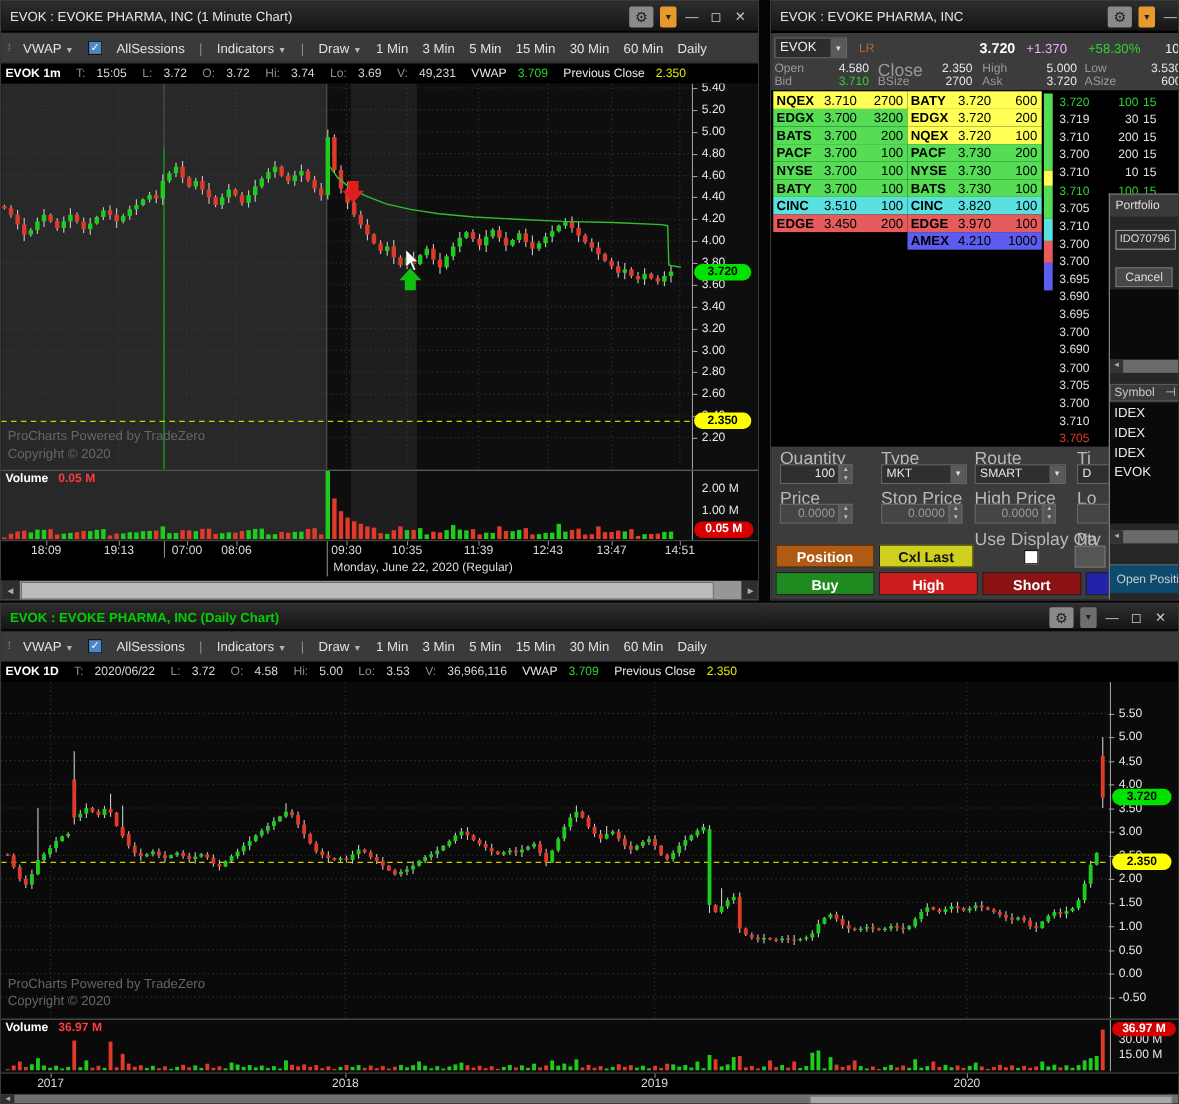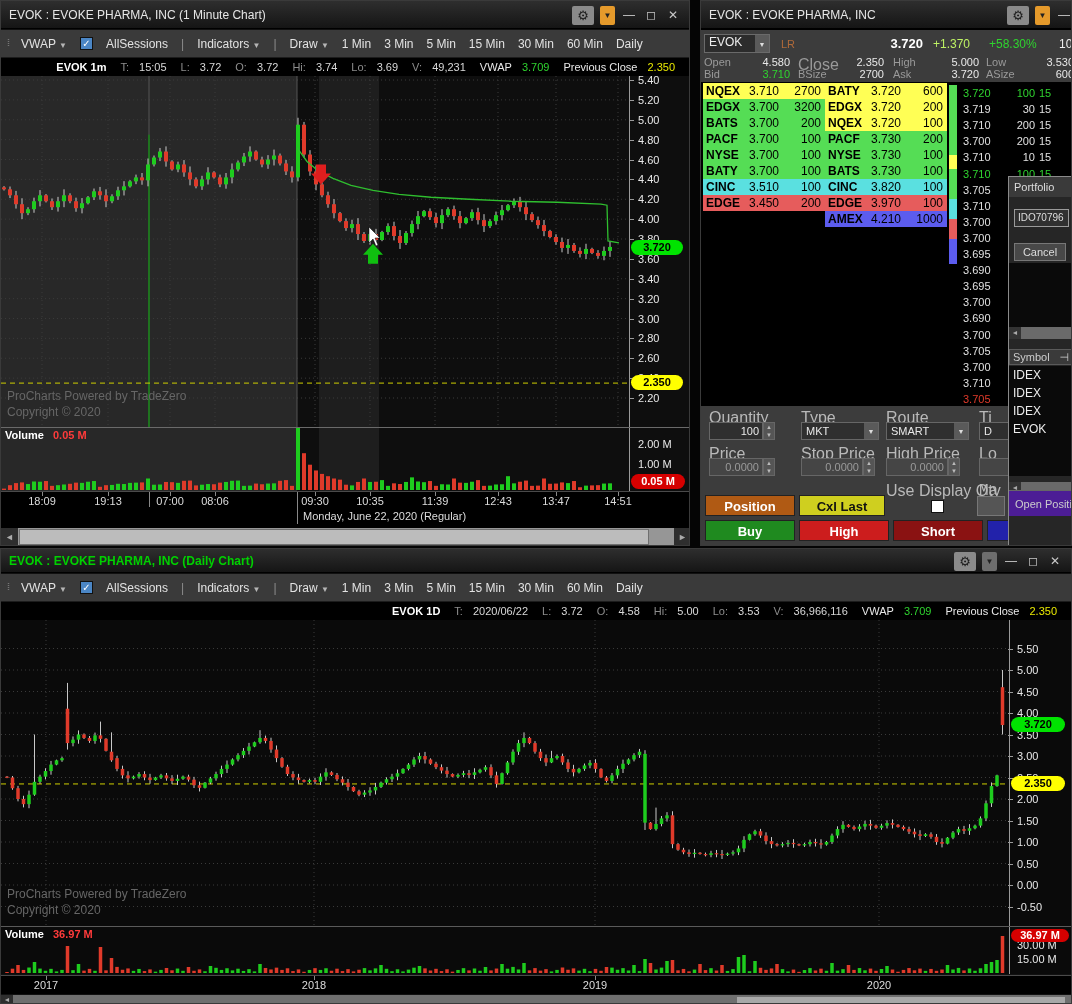--- a/index.html
+++ b/index.html
@@ -20,21 +20,21 @@
   .wbtn { color:#c9c9c9; font-size:12px; width:16px; text-align:center; }
   .toolbar { position:absolute; left:0; right:0; height:28px; background:#3a3a3a;
     border-bottom:1px solid #1c1c1c; display:flex; align-items:center; gap:13px;
     color:#e2e2e2; font-size:12px; padding-left:6px; white-space:nowrap; }
   .caret { color:#b5b5b5; font-size:8px; }
   .sep { color:#8b8b8b; }
   .cb { width:13px; height:13px; background:#4b86c5; border:1px solid #111; color:#fff;
     font-size:10px; line-height:12px; text-align:center; }
   .drag { color:#7d7d7d; font-size:9px; letter-spacing:-2px; line-height:9px; }
   .statusbar { position:absolute; left:0; right:0; height:18px; background:#000;
-    font-size:11px; line-height:18px; white-space:nowrap; padding-left:4px;text-align:right; }
+    font-size:11px; line-height:18px; white-space:nowrap; padding-left:4px; }
   .statusbar span { margin-right:7px; }
   .pill { position:absolute; height:15px; border-radius:8px; font-size:11px; font-weight:bold;
     text-align:center; line-height:15px; color:#000; z-index:5; }
   .axlabel { position:absolute; color:#e8e8e8; font-size:11px; }
   .wm { position:absolute; color:#666; font-size:12px; }
   .volhdr { position:absolute; left:4px; top:1px; font-size:11px; font-weight:bold; color:#fff; }
   .xaxis { position:absolute; left:0; background:#000; border-top:1px solid #4a4a4a; }
   .xtick { position:absolute; color:#dcdcdc; font-size:11px; top:3px; transform:translateX(-50%); }
   .scroll { position:absolute; background:#969696; }
   .scroll .arr { position:absolute; top:0; bottom:0; width:17px; background:#2e2e2e;
@@ -544,21 +544,21 @@
       <div class="wbtn">—</div>
     </div>
   </div>
   <div class="l2hdr" style="top:29px;height:52px;">
     <div class="combo" style="left:3px;top:4px;width:66px;height:19px;">
       <span>EVOK</span>
       <div class="dd" style="line-height:19px;">▼</div>
     </div>
     <div class="abs" style="left:80px;top:8px;color:#b06a3a;font-size:11px;">LR</div>
     <div class="abs" style="left:160px;top:6px;width:62px;text-align:right;color:#fff;font-size:13px;font-weight:bold;">3.720</div>
-    <div class="abs" style="left:232px;top:7px;color:#bef264;font-size:12px;">+1.370</div>
+    <div class="abs" style="left:232px;top:7px;color:#f0abfc;font-size:12px;">+1.370</div>
     <div class="abs" style="left:288px;top:7px;color:#2fd32f;font-size:12px;">+58.30%</div>
     <div class="abs" style="left:358px;top:7px;color:#eee;font-size:12px;">10</div>
     <div id="l2stats">
         <div style="position: absolute; left: 3px; top: 26px; color: rgb(154, 154, 154); font-size: 11px;">Open</div>
         <div style="position: absolute; left: 31px; top: 26px; width: 58px; text-align: right; color: rgb(232, 232, 232); font-size: 11px;">4.580</div>
         <div style="position: absolute; left: 97px; top: 26px; color: rgb(154, 154, 154); font-size: 16px; text-align: right;">Close</div>
         <div style="position: absolute; left: 125px; top: 26px; width: 58px; text-align: right; color: rgb(232, 232, 232); font-size: 11px;">2.350</div>
         <div style="position: absolute; left: 192px; top: 26px; color: rgb(154, 154, 154); font-size: 11px;">High</div>
         <div style="position: absolute; left: 220px; top: 26px; width: 58px; text-align: right; color: rgb(232, 232, 232); font-size: 11px;">5.000</div>
         <div style="position: absolute; left: 285px; top: 26px; color: rgb(154, 154, 154); font-size: 11px;">Low</div>
@@ -837,21 +837,21 @@
     </div>
     <div id="pfrows" class="abs" style="left:0;top:189px;right:0;background:#0a0a0a;height:110px;">
         <div class="pfrow">IDEX</div>
         <div class="pfrow">IDEX</div>
         <div class="pfrow">IDEX</div>
         <div class="pfrow">EVOK</div>
       </div>
     <div class="abs" style="left:0;top:305px;right:0;height:12px;background:#6a6a6a;">
       <div class="abs" style="left:0;top:0;width:12px;height:12px;background:#333;color:#aaa;font-size:7px;text-align:center;line-height:12px;">◄</div>
     </div>
-    <div class="abs" style="left:0;top:313px;right:0;height:26px;background:#4c1d95;border-top:1px solid #666;color:#ccc;font-size:11px;line-height:26px;padding-left:6px;white-space:nowrap;">Open Positi</div>
+    <div class="abs" style="left:0;top:336px;right:0;height:26px;background:#0c4a6e;border-top:1px solid #666;color:#ccc;font-size:11px;line-height:26px;padding-left:6px;white-space:nowrap;">Open Positi</div>
   </div>
 </div>
 
 <div class="win" style="left:0;top:548px;width:1072px;height:456px;">
   <div class="titlebar" style="height:24px;line-height:24px;">
     <span style="color:#00d000;font-weight:bold;">EVOK : EVOKE PHARMA, INC (Daily Chart)</span>
     <div class="tb-icons" style="right:8px;top:2px;">
       <div class="gearbtn">⚙</div>
       <div class="graybtn">▼</div>
       <div class="wbtn">—</div>

